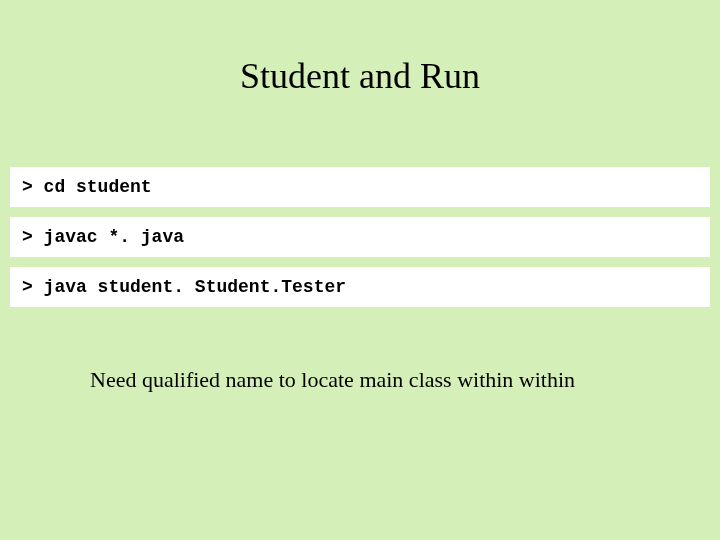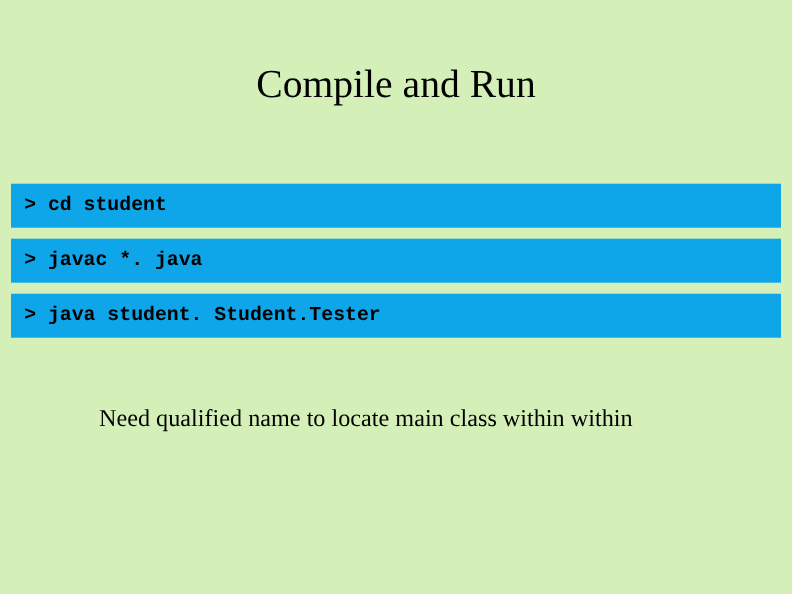--- a/index.html
+++ b/index.html
@@ -16,38 +16,38 @@
     }
     .title {
       text-align: center;
       font-size: 36px;
       font-weight: normal;
       color: #000;
       margin-top: 55px;
       margin-bottom: 70px;
     }
     .code-block {
-      background-color: #0ea5e9;
+      background-color: #ffffff;
       margin: 0 10px 10px 10px;
       padding: 10px 12px;
       font-family: "Courier New", Courier, monospace;
       font-size: 18px;
       font-weight: bold;
       color: #000;
     }
     .note {
       font-size: 22px;
       font-weight: normal;
       color: #000;
       margin-top: 60px;
       margin-left: 90px;
     }
   </style>
 </head>
 <body>
 
-<h1 class="title">Compile and Run</h1>
+<h1 class="title">Student and Run</h1>
 
 <div class="code-block">&gt; cd student</div>
 <div class="code-block">&gt; javac *. java</div>
 <div class="code-block">&gt; java student. Student.Tester</div>
 
 <p class="note">Need qualified name to locate main class within within</p>
 
 </body></html>

